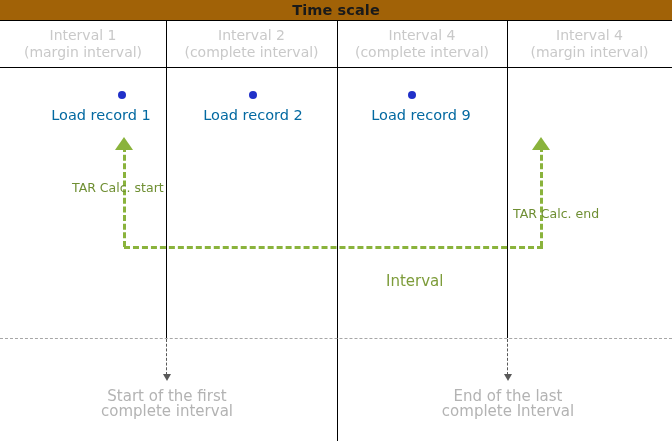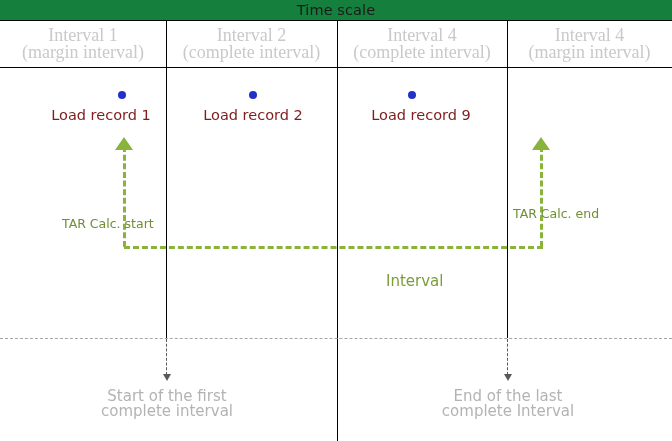--- a/index.html
+++ b/index.html
@@ -16,26 +16,27 @@
     overflow: hidden;
   }
 
   
   .title-band {
     position: absolute;
     left: 0;
     top: 0;
     width: 672px;
     height: 21px;
-    background: #15803d;
+    background: #a16207;
     border-bottom: 1px solid #000000;
     box-sizing: border-box;
     display: flex;
     align-items: center;
     justify-content: center;
+    font-weight: bold;
   }
   .title-band .title-text {
     font-size: 14.5px;
     color: #1a1a1a;
     letter-spacing: 0.1px;
   }
 
   
   .header-row {
     position: absolute;
@@ -49,39 +50,38 @@
   .header-cell {
     position: absolute;
     top: 0;
     height: 46px;
     display: flex;
     flex-direction: column;
     align-items: center;
     justify-content: center;
     text-align: center;
     color: #c9c9c9;
-    font-size: 18px;
+    font-size: 14px;
     line-height: 17px;
-    font-family: Liberation Serif, serif;
   }
   .header-cell .hc-line2 { white-space: nowrap; }
   .header-cell .hc-line1 { white-space: nowrap; }
 
   
   .divider {
     position: absolute;
     width: 1px;
     background: #000000;
   }
 
   
   .record {
     position: absolute;
     text-align: center;
-    color: #7f1d1d;
+    color: #0369a1;
     font-size: 14.5px;
     white-space: nowrap;
   }
   .record .dot {
     position: absolute;
     width: 8px;
     height: 8px;
     border-radius: 50%;
     background: #2030c8;
     top: 0px;
@@ -197,21 +197,21 @@
   </div>
   <div class="record" style="left:338px; top:91px; width:166px; height:34px;">
     <span class="dot" style="left:70px;"></span>
     <span class="rec-label">Load record 9</span>
   </div>
 
   <div class="g-hline" style="left:124px; top:246px; width:419px;"></div>
 
   <div class="g-vline" style="left:123px; top:146px; height:101px;"></div>
   <div class="g-arrow" style="left:115px; top:137px; border-left:9px solid transparent; border-right:9px solid transparent; border-bottom:13px solid #8ab33c;"></div>
-  <span class="g-label" style="left:62px; top:180px;margin-top:36px;">TAR Calc. start</span>
+  <span class="g-label" style="left:72px; top:180px;">TAR Calc. start</span>
 
   <div class="g-vline" style="left:540px; top:146px; height:101px;"></div>
   <div class="g-arrow" style="left:532px; top:137px; border-left:9px solid transparent; border-right:9px solid transparent; border-bottom:13px solid #8ab33c;"></div>
   <span class="g-label" style="left:513px; top:180px;margin-top:26px;">TAR Calc. end</span>
 
   <span class="duration-label" style="left:386px; top:272px;">Interval</span>
 
   <div class="sep-dotted" style="top:338px;"></div>
 
   <div class="b-vline" style="left:166px; top:339px; height:36px;"></div>

